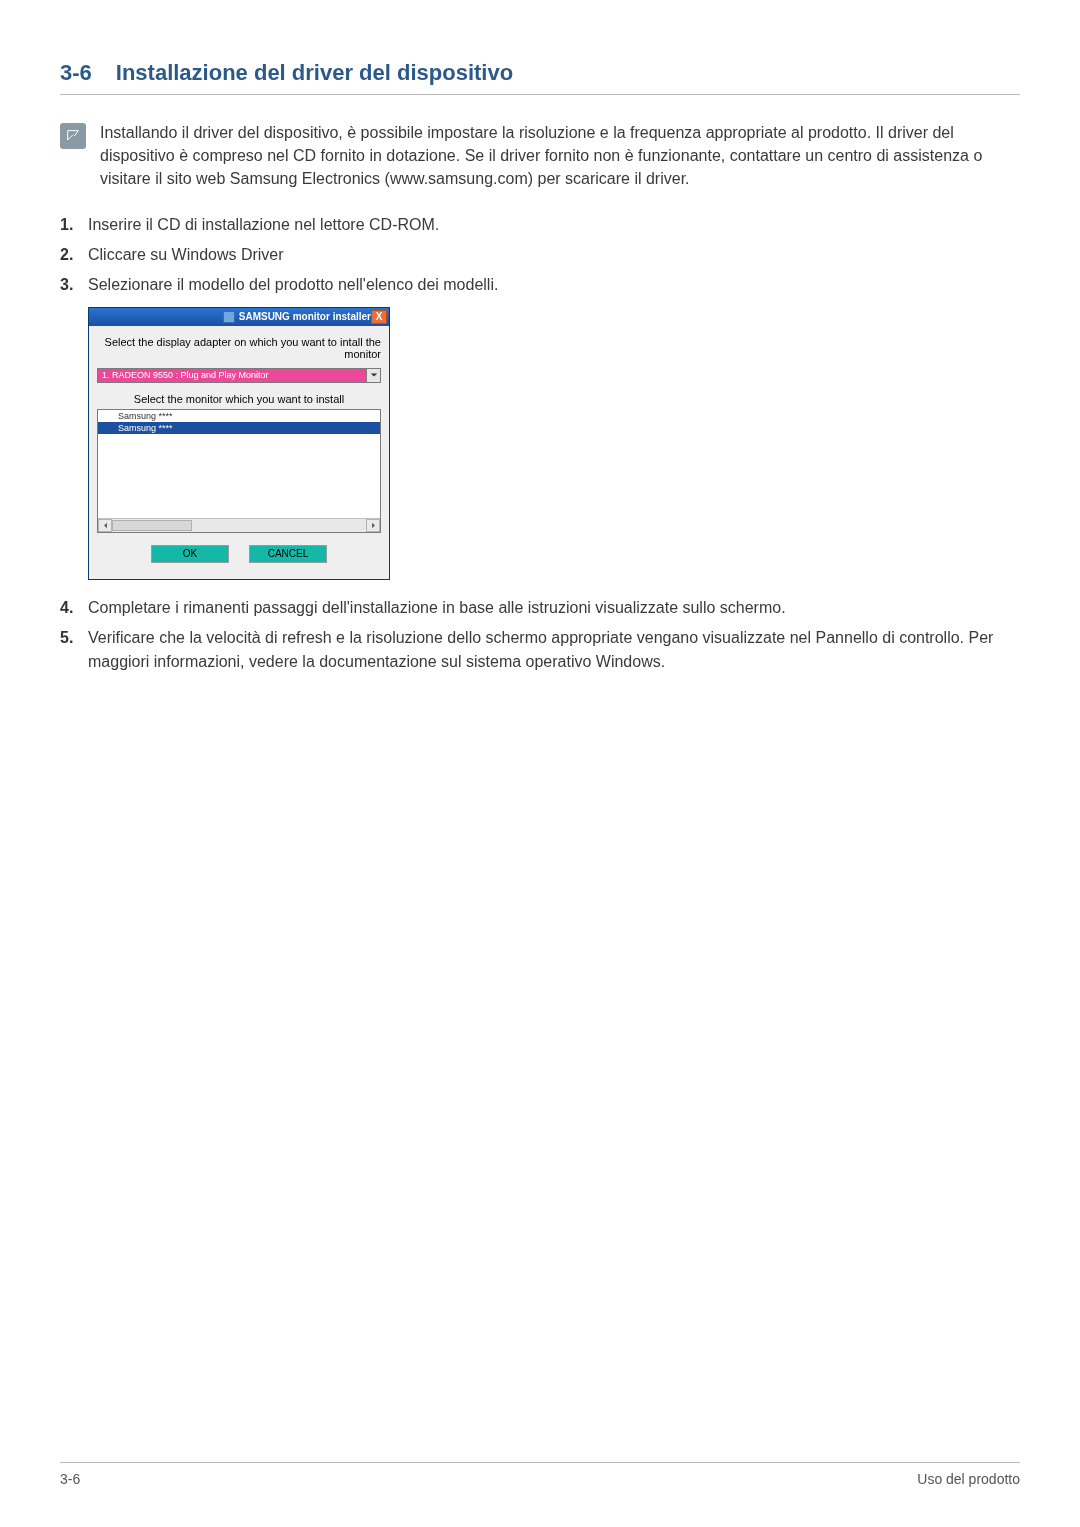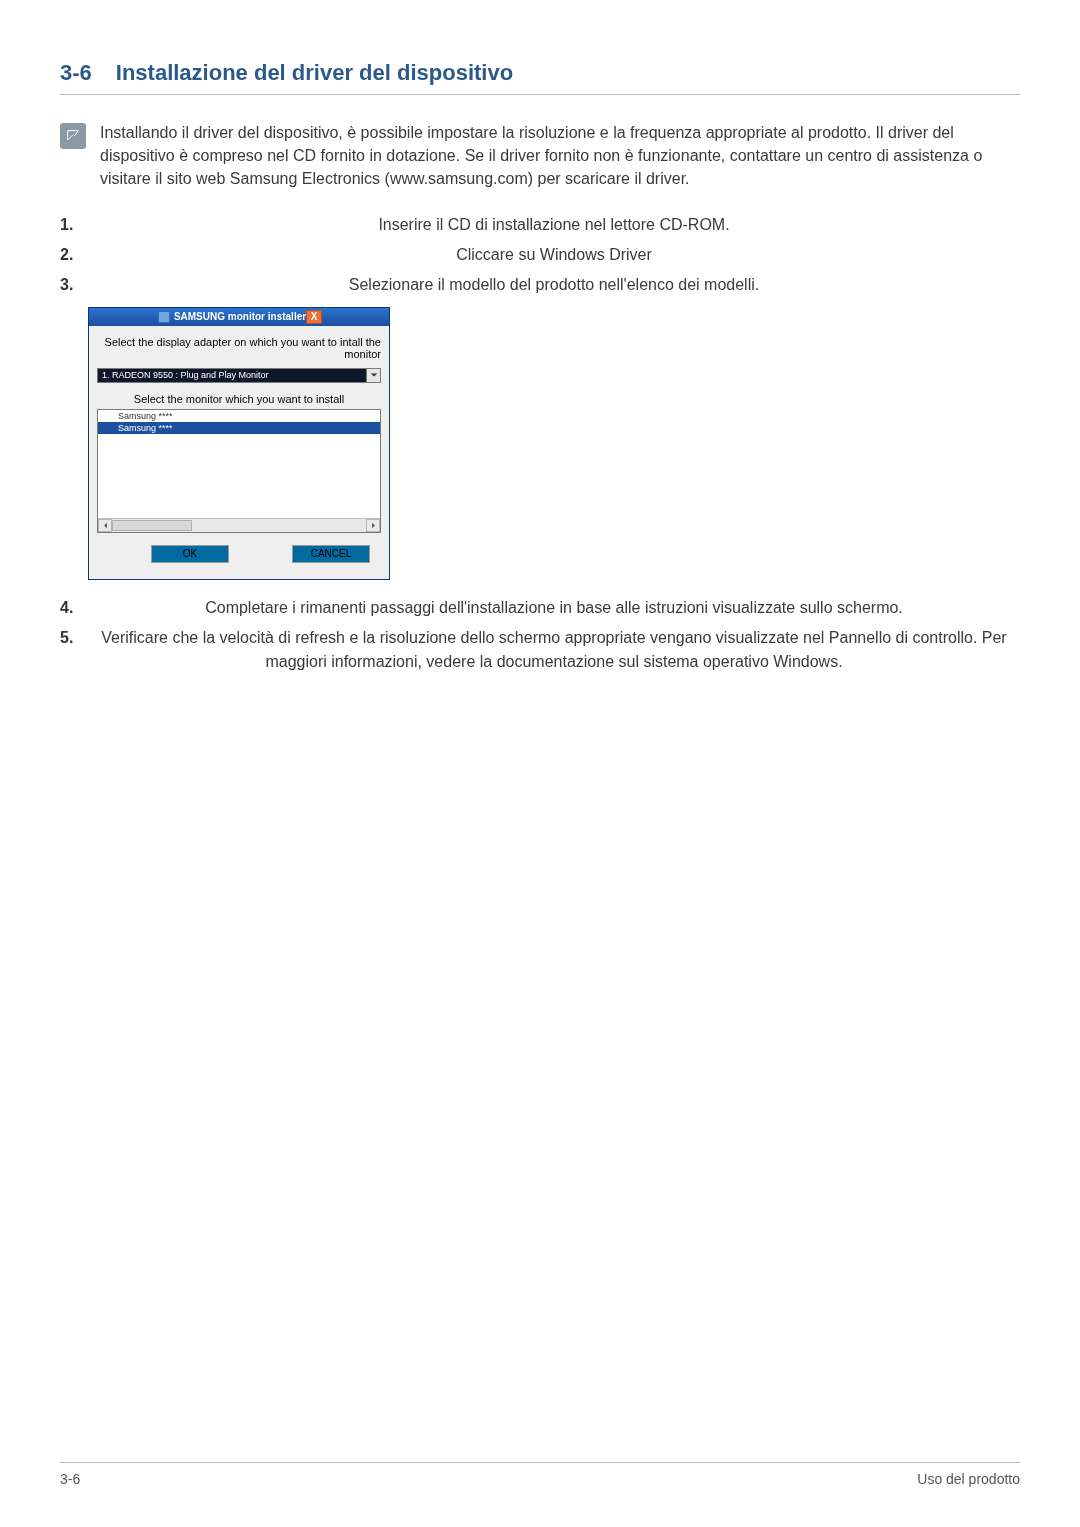--- a/index.html
+++ b/index.html
@@ -23,21 +23,20 @@
 
   ol.steps { list-style: none; counter-reset: step; margin-left: 0; }
   ol.steps > li {
     counter-increment: step;
     position: relative;
     padding-left: 28px;
     font-size: 16px;
     line-height: 1.5;
     margin-bottom: 6px;
     color: #3a3a3a;
-    text-align: center;
   }
   ol.steps > li::before {
     content: counter(step) ".";
     position: absolute; left: 0; top: 0;
     font-weight: bold;
     color: #333;
   }
 
   .dialog-figure { margin: 10px 0 16px 28px; }
 
@@ -46,36 +45,36 @@
     width: 302px;
     border: 1px solid #0a3a73;
     font-family: Tahoma, Arial, sans-serif;
     font-size: 10px;
     color: #000;
     background: #efefef;
   }
   .titlebar {
     height: 18px;
     background: linear-gradient(to bottom, #2b73d1, #1b4fa0);
-    display: flex; align-items: center; justify-content: center;
+    display: flex; align-items: center; justify-content: flex-end;
     padding: 0 2px 0 4px;
   }
   .titlebar-left { display: flex; align-items: center; gap: 4px; }
   .titlebar-icon { width: 12px; height: 12px; background: #6fa6e0; border: 1px solid #3a6ab0; }
   .titlebar-title { color: #fff; font-weight: bold; font-size: 10px; }
   .close-x {
     width: 16px; height: 14px; background: #e96f3b; border: 1px solid #b94e20;
     color: #fff; font-weight: bold; display: flex; align-items: center; justify-content: center;
     font-size: 10px; line-height: 1;
   }
   .dlg-body { padding: 10px 8px 10px 8px; }
   .dlg-label { text-align: right; font-size: 11px; margin-bottom: 8px; }
   .select-row { display: flex; }
   .select-field {
-    flex: 1; height: 15px; background: #0f172a; color: #fff; font-size: 9px;
+    flex: 1; height: 15px; background: #ec4899; color: #fff; font-size: 9px;
     padding: 1px 4px; border: 1px solid #7a7a7a; overflow: hidden; white-space: nowrap;
   }
   .select-arrow {
     width: 14px; height: 15px; background: #e6e6e6; border: 1px solid #7a7a7a;
     border-left: 0; display: flex; align-items: center; justify-content: center;
   }
   .select-arrow svg { width: 8px; height: 8px; }
   .dlg-label2 { text-align: center; font-size: 11px; margin: 10px 0 4px; }
   .list-outer { border: 1px solid #7a7a7a; background: #fff; }
   .list-body { height: 108px; overflow: hidden; }
@@ -86,22 +85,22 @@
     display: flex; justify-content: space-between; align-items: stretch;
   }
   .hs-btn { width: 14px; background: #eaeaea; border: 1px solid #b5b5b5; display:flex;align-items:center;justify-content:center; }
   .hs-btn svg { width:7px; height:7px; }
   .hs-track { flex:1; position: relative; }
   .hs-thumb { position:absolute; left:0; top:1px; bottom:1px; width:80px; background:#d8d8d8; border:1px solid #b0b0b0; }
 
   .dlg-buttons { display: flex; gap: 20px; justify-content: center; padding: 12px 0 6px; }
   .dlg-btn {
     width: 78px; height: 18px; font-size: 10px;
-    background: #0369a1; border: 1px solid #9a9a9a;
-    display: flex; align-items: center; justify-content: center; margin-left: 43px;
+    background: #14b8a6; border: 1px solid #9a9a9a;
+    display: flex; align-items: center; justify-content: center;
   }
 
   .footer {
     position: absolute; left: 60px; right: 60px; bottom: 40px;
     border-top: 1px solid #b8b8b8; padding-top: 8px;
     display: flex; justify-content: space-between;
     font-size: 14px; color: #555;
   }
 </style>
 </head>

